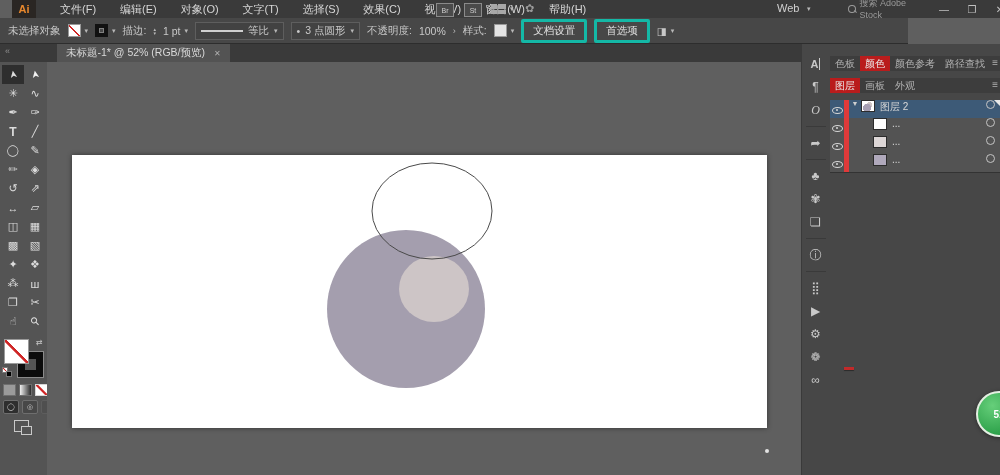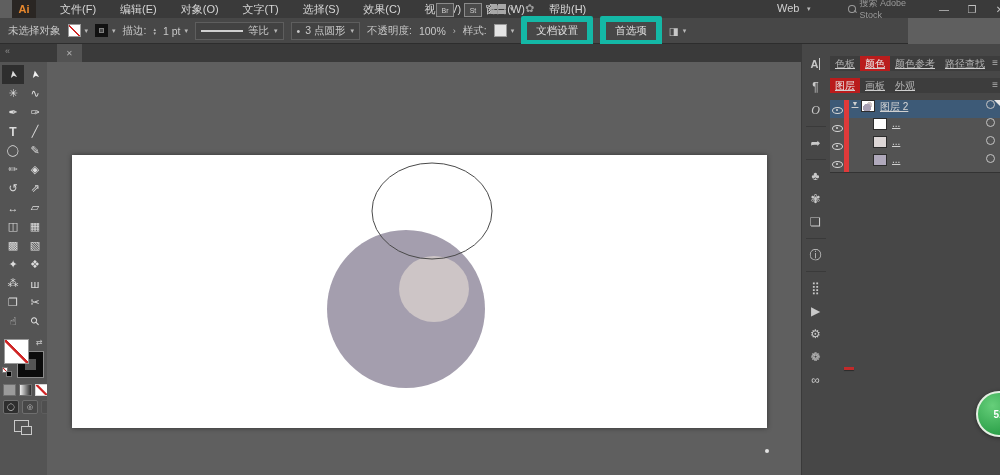--- a/index.html
+++ b/index.html
@@ -34,21 +34,21 @@
               display:flex;align-items:center;padding-left:8px;box-sizing:border-box;gap:7px;}
   .oblabel{color:#c8c8c8;font-size:10.5px;white-space:nowrap;}
   .swatch{width:13px;height:13px;display:inline-block;box-sizing:border-box;}
   .sw-nonefill{background:linear-gradient(45deg,#fff 44%,#cf2626 45%,#cf2626 53%,#fff 54%);border:1px solid #999;}
   .sw-stroke{border:4px solid #111;background:#474747;box-shadow:0 0 0 1px #808080 inset;}
   .sw-style{background:#e4e4e4;border:1px solid #999;}
   .stepper{display:flex;flex-direction:column;line-height:4px;font-size:5px;color:#bbb;}
   .obfield{display:flex;align-items:center;gap:4px;}
   .dropbox{display:flex;align-items:center;gap:5px;border:1px solid #5e5e5e;background:#424242;height:16px;padding:0 5px;}
   .strokeline{width:42px;height:2px;background:#cfcfcf;display:inline-block;}
-  .obbtn{border:6px solid #14b8a6;border-radius:2px;color:#e0e0e0;background:transparent;
+  .obbtn{border:3px solid #14b8a6;border-radius:2px;color:#e0e0e0;background:transparent;
          font-size:10.5px;padding:2px 9px;font-family:inherit;}
   .expander{color:#bbb;font-size:9px;}
 
   
   #tabstrip{position:absolute;left:0;top:44px;width:1000px;height:18px;background:#3a3a3a;}
   #collapsetools{position:absolute;left:5px;top:46px;color:#8f8f8f;font-size:9px;}
   #doctab{position:absolute;left:57px;top:44px;height:18px;background:#535353;display:flex;align-items:center;
           gap:9px;padding:0 9px;color:#d8d8d8;font-size:10.5px;}
   #doctabclose{color:#b0b0b0;font-size:8px;}
 
@@ -94,21 +94,21 @@
   #whitedot{position:absolute;left:765px;top:449px;width:4px;height:4px;border-radius:50%;background:#e3e3e3;}
 
   
   #rightdock{position:absolute;left:801px;top:44px;width:199px;height:431px;background:#474747;border-left:1px solid #3a3a3a;}
   #dockstrip{position:absolute;left:0;top:12px;width:27px;display:flex;flex-direction:column;align-items:center;gap:7px;}
   .dockicon{width:22px;height:16px;display:flex;align-items:center;justify-content:center;color:#c9c9c9;font-size:12px;}
   .dockicon.divider{width:20px;height:1px;background:#3a3a3a;padding:0;margin:1px 0;}
   [data-name="opentype-panel-icon"] span{font-style:italic;font-family:"Liberation Serif",serif;}
   [data-name="character-panel-icon"] span{font-weight:bold;border-right:1px solid #c9c9c9;padding-right:1px;font-size:11px;}
 
-  #panelarea{position:absolute;left:28px;top:12px;width:171px;text-decoration:underline;}
+  #panelarea{position:absolute;left:28px;top:12px;width:171px;}
   .tabrowwrap{position:relative;height:15px;margin-bottom:7px;background:#3d3d3d;}
   .tabs{display:flex;height:15px;}
   .ptab{padding:0 5px;font-size:10px;line-height:15px;color:#b2b2b2;white-space:nowrap;}
   .ptab.active{background:#b91c1c;color:#ececec;}
   .panelmenu{position:absolute;right:3px;top:1px;color:#b2b2b2;font-size:10px;}
 
   #layerspanel{background:#535353;border-bottom:1px solid #333;}
   .lrow{height:18px;display:flex;position:relative;font-size:10px;color:#d8d8d8;}
   .lrow.selected{background:#3d5a77;}
   .eyecell{width:14px;display:flex;align-items:center;justify-content:center;}
@@ -222,20 +222,21 @@
     <button class="obbtn" data-name="preferences-button">首选项</button>
     <span class="obfield">
       <span class="oblabel" data-name="arrange-documents-icon">◨</span>
       <span class="chev" data-name="chevron-down-icon">▾</span>
     </span>
   </div>
 
   <div id="tabstrip" data-name="document-tab-strip"></div>
   <span id="collapsetools" data-name="collapse-dock-icon">«</span>
   <div id="doctab" data-name="document-tab">
+    <span data-name="document-title">未标题-1* @ 52% (RGB/预览)</span>
     <span id="doctabclose" data-name="close-icon">✕</span>
   </div>
 
   <div id="toolbar" data-name="tools-panel">
     <div id="toolgrid" data-name="tool-grid">
 
     <div class="tool active" data-name="selection-tool">
           <span>➤</span>
         </div>
         <div class="tool" data-name="direct-selection-tool">

